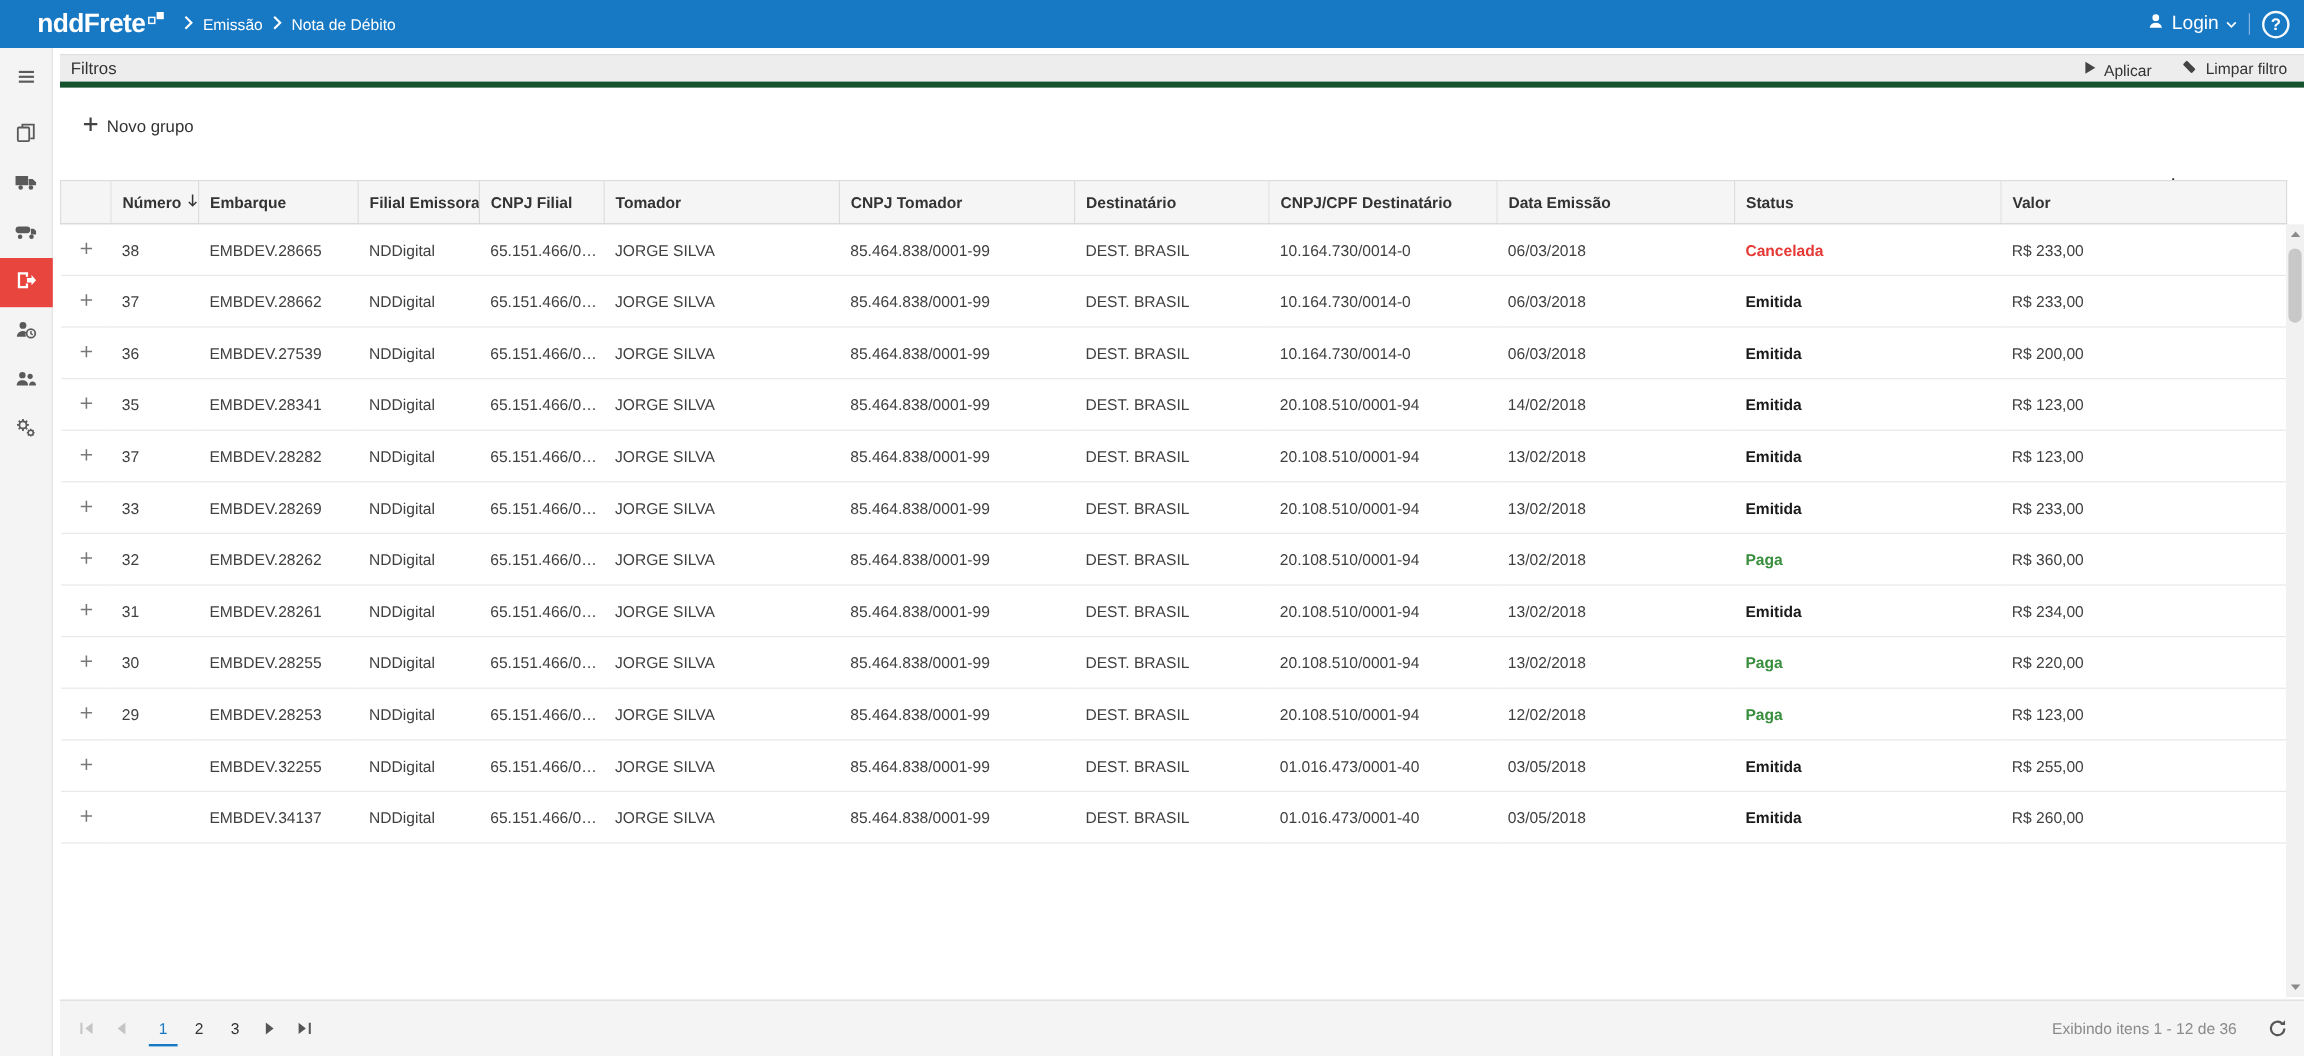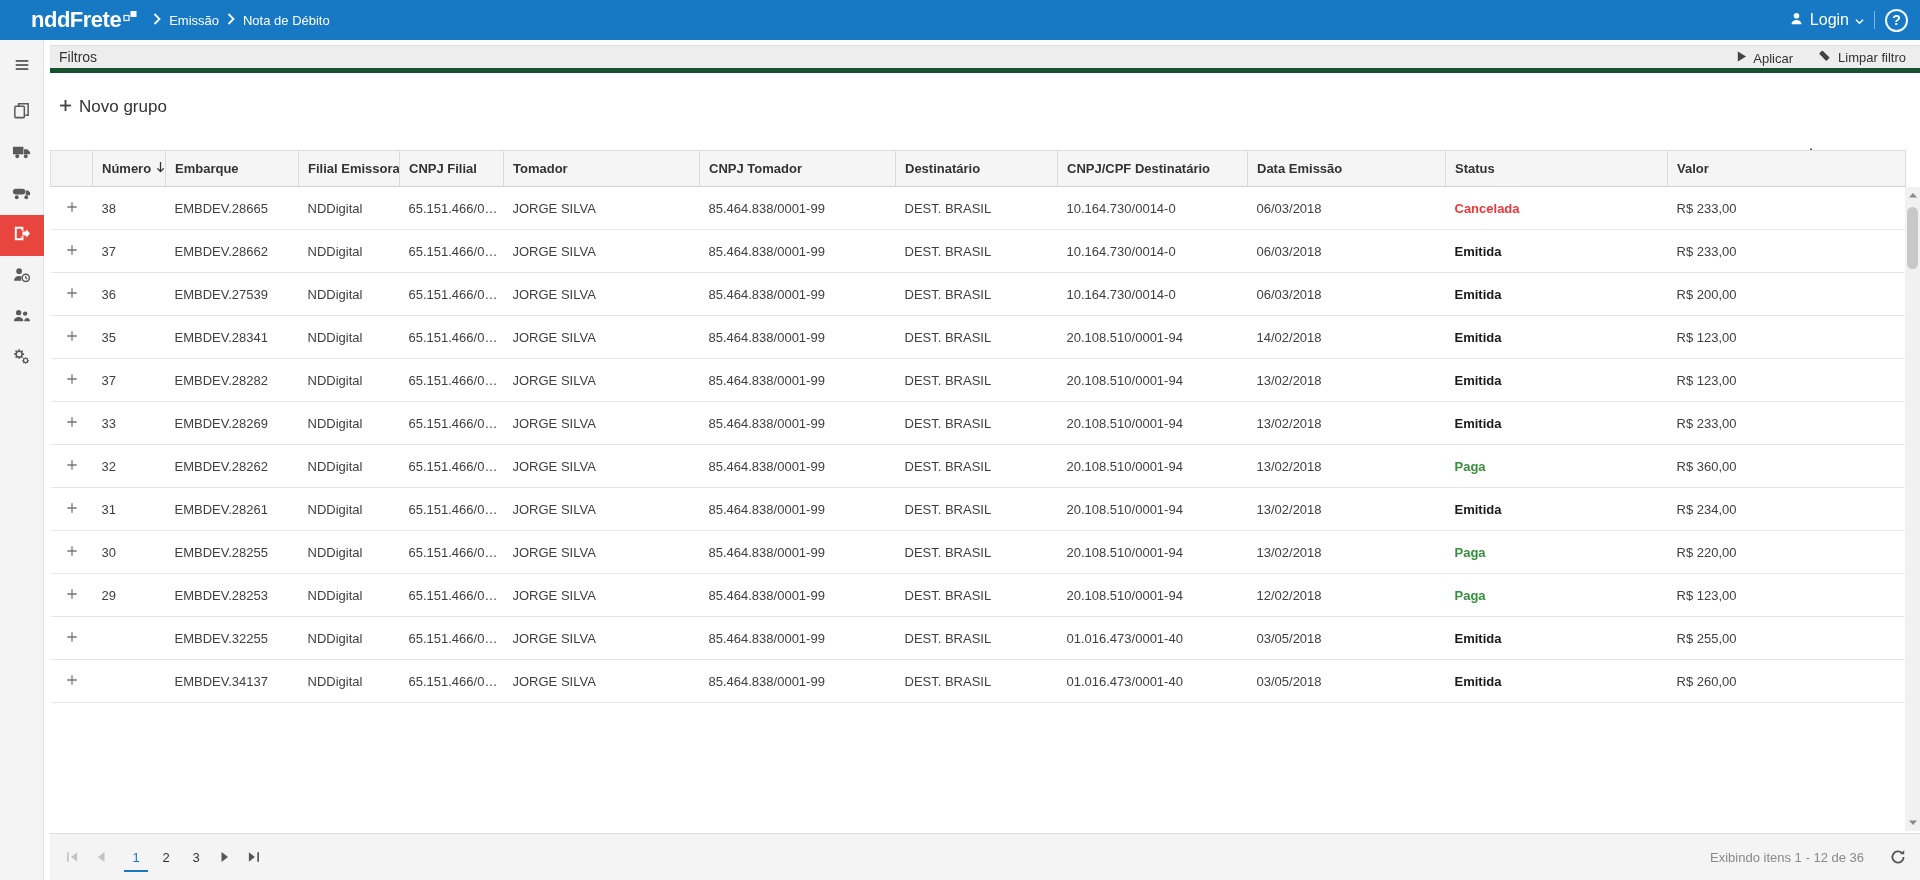--- a/index.html
+++ b/index.html
@@ -51,22 +51,22 @@
     background: #ededed; border-top: 1px solid #e0e0e0; border-bottom: 5px solid #14532d;
     display: flex; align-items: center; padding: 0 14px 0 9px;
   }
   .filter-title { font-size: 14px; color: #333; }
   .filter-actions { margin-left: auto; display: flex; align-items: flex-end; gap: 24px; }
   .filter-btn { display: flex; align-items: center; gap: 6px; font-size: 13px; color: #333; cursor: pointer; }
   .filter-btn svg { color: #444; }
 
   
   .new-group {
-    position: absolute; left: 59px; top: 97px;
-    display: flex; align-items: center; gap: 7px; font-size: 17px; color: #333; cursor: pointer;
+    position: absolute; left: 69px; top: 97px;
+    display: flex; align-items: center; gap: 7px; font-size: 14px; color: #333; cursor: pointer;
   }
   .export-row {
     position: absolute; right: 16px; top: 147px;
     display: flex; align-items: center; gap: 6px; font-size: 13px; color: #222; cursor: pointer;
   }
 
   
   .grid { position: absolute; left: 50px; right: 0; top: 150px; bottom: 47px; background: #fff; }
   table.grid-table { width: 1855px; border-collapse: collapse; table-layout: fixed; }
   thead th {

